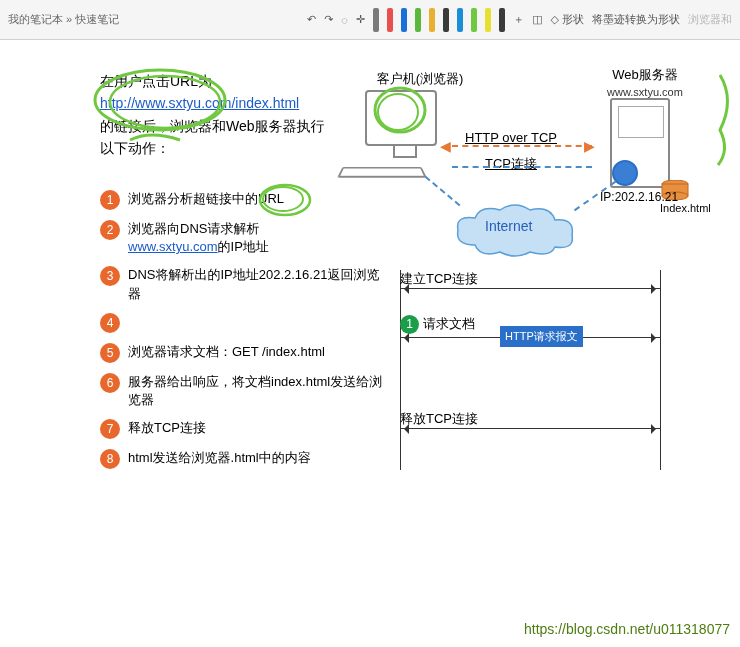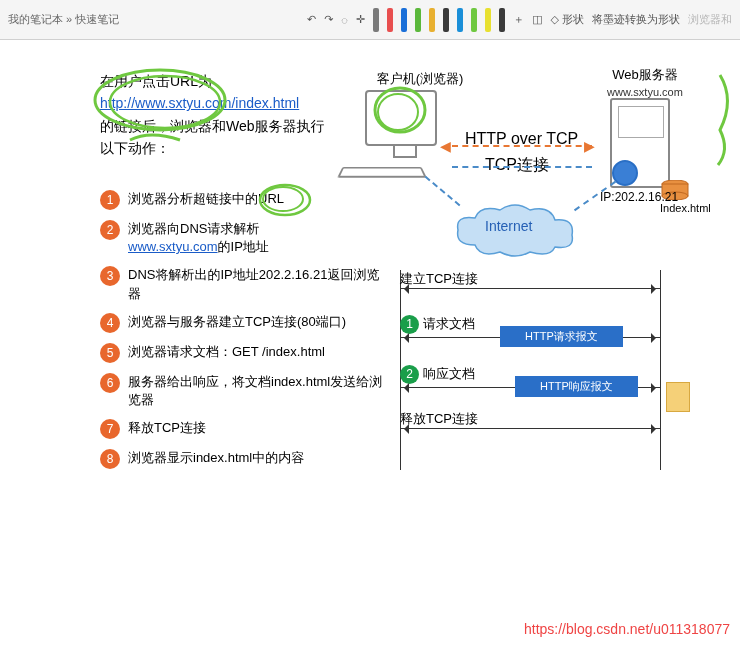--- a/index.html
+++ b/index.html
@@ -24,39 +24,39 @@
 .monitor{position:absolute;left:25px;top:30px;width:72px;height:56px;border:2px solid #888;border-radius:4px;background:#fff;}
 .monitor::after{content:"";position:absolute;bottom:-14px;left:26px;width:20px;height:12px;border:2px solid #888;border-top:none;}
 .keyboard{position:absolute;left:0px;top:106px;width:84px;height:12px;border:2px solid #888;border-radius:2px;transform:perspective(40px) rotateX(25deg);}
 .server-box{position:absolute;left:270px;top:38px;width:60px;height:90px;border:2px solid #888;border-radius:3px;background:#fff;}
 .server-box::before{content:"";position:absolute;top:6px;left:6px;width:44px;height:30px;border:1px solid #aaa;}
 .globe{position:absolute;left:272px;top:100px;width:26px;height:26px;border-radius:50%;background:#3a7fd5;border:2px solid #2a6fc5;}
 .dbcyl{position:absolute;left:320px;top:120px;width:30px;height:20px;}
 .dbcyl svg{width:100%;height:100%;}
 .ip-label{position:absolute;left:260px;top:130px;font-size:12px;}
 .idx-label{position:absolute;left:320px;top:142px;font-size:11px;}
-.conn-labels{position:absolute;font-size:16px;}
+.conn-labels{position:absolute;font-size:13px;text-decoration:underline;}
 .http-tcp{left:125px;top:70px;}
 .tcp-conn{left:145px;top:95px;}
 .orange-arrow-l{position:absolute;left:100px;top:78px;color:#e87733;font-size:14px;}
 .orange-arrow-r{position:absolute;left:244px;top:78px;color:#e87733;font-size:14px;}
 .cloud{position:absolute;left:110px;top:140px;width:130px;height:60px;}
 .cloud svg{width:100%;height:100%;}
 .cloud-text{position:absolute;left:145px;top:158px;font-size:14px;color:#2660b5;}
 .dash-h{position:absolute;border-top:2px dashed #4a8bc8;}
 .seqrow{position:absolute;width:260px;left:60px;font-size:13px;}
 .seqrow .arrow-line{width:100%;height:0;border-top:1.5px solid #333;position:relative;}
 .seqrow .arrow-line::before{content:"";position:absolute;left:-1px;top:-5px;border:5px solid transparent;border-right-color:#333;}
 .seqrow .arrow-line::after{content:"";position:absolute;right:-1px;top:-5px;border:5px solid transparent;border-left-color:#333;}
 .seq-v{position:absolute;height:200px;border-left:1.5px solid #333;}
 .green-num{display:inline-block;width:19px;height:19px;border-radius:50%;background:#1a9e4a;color:#fff;font-size:12px;line-height:19px;text-align:center;margin-right:4px;}
-.msg-box{display:inline-block;background:#2a6fc8;color:#fff;font-size:11px;padding:3px 25px;}
+.msg-box{display:inline-block;background:#2a6fc8;color:#fff;font-size:11px;padding:3px 5px;}
 .doc-icon{position:absolute;right:-30px;top:-6px;width:24px;height:30px;background:#f5d078;border:1px solid #d8a840;}
 .scribble{position:absolute;pointer-events:none;}
-.watermark{position:absolute;right:10px;bottom:10px;font-size:14px;color:#ef4444;}
+.watermark{position:absolute;right:10px;bottom:10px;font-size:14px;color:#4d7c0f;}
 </style>
 </head>
 <body>
 
 <div class="toolbar">
   <div class="breadcrumb">
     <span>我的笔记本</span><span> » </span><span>快速笔记</span>
   </div>
   <div class="tb-icons">
     <span class="tb-btn">↶</span>
@@ -100,37 +100,36 @@
   <div class="step">
       <span class="num">2</span>
       <div class="step-text"><span>浏览器向DNS请求解析</span><br><span class="link">www.sxtyu.com</span><span>的IP地址</span></div>
     </div>
   <div class="step">
       <span class="num">3</span>
       <div class="step-text">DNS将解析出的IP地址202.2.16.21返回浏览器</div>
     </div>
   <div class="step">
       <span class="num">4</span>
-      <div class="step-text">浏览器与服务器建立TCP连接(80端口)</div>
     </div>
   <div class="step">
       <span class="num">5</span>
       <div class="step-text">浏览器请求文档：GET /index.html</div>
     </div>
   <div class="step">
       <span class="num">6</span>
       <div class="step-text">服务器给出响应，将文档index.html发送给浏览器</div>
     </div>
   <div class="step">
       <span class="num">7</span>
       <div class="step-text">释放TCP连接</div>
     </div>
   <div class="step">
       <span class="num">8</span>
-      <div class="step-text">浏览器显示index.html中的内容</div>
+      <div class="step-text">html发送给浏览器.html中的内容</div>
     </div>
 </div>
 
 <div class="diagram">
   <div class="label client-label">客户机(浏览器)</div>
   <div class="label server-label">
     <span>Web服务器</span><br>
     <span class="server-sub">www.sxtyu.com</span>
   </div>
   <div class="monitor"></div>
@@ -170,27 +169,20 @@
     <div class="arrow-line"></div>
   </div>
 
   <div class="seqrow" style="top:255px;text-align:left;">
     <span class="green-num">1</span><span>请求文档</span>
     <div class="arrow-line" style="margin-top:3px;">
       <span class="msg-box" style="position:absolute;left:100px;top:-12px;">HTTP请求报文</span>
     </div>
   </div>
 
-  <div class="seqrow" style="top:305px;text-align:left;">
-    <span class="green-num">2</span><span>响应文档</span>
-    <div class="arrow-line" style="margin-top:3px;position:relative;">
-      <span class="msg-box" style="position:absolute;left:115px;top:-12px;">HTTP响应报文</span>
-      <span class="doc-icon"></span>
-    </div>
-  </div>
 
   <div class="seqrow" style="top:350px;">
     <div>释放TCP连接</div>
     <div class="arrow-line"></div>
   </div>
 </div>
 
 <svg class="scribble" style="left:90px;top:60px;width:180px;height:120px;">
   <ellipse cx="70" cy="40" rx="65" ry="30" fill="none" stroke="#6fc840" stroke-width="3"></ellipse>
   <ellipse cx="75" cy="42" rx="55" ry="26" fill="none" stroke="#6fc840" stroke-width="2.5"></ellipse>

